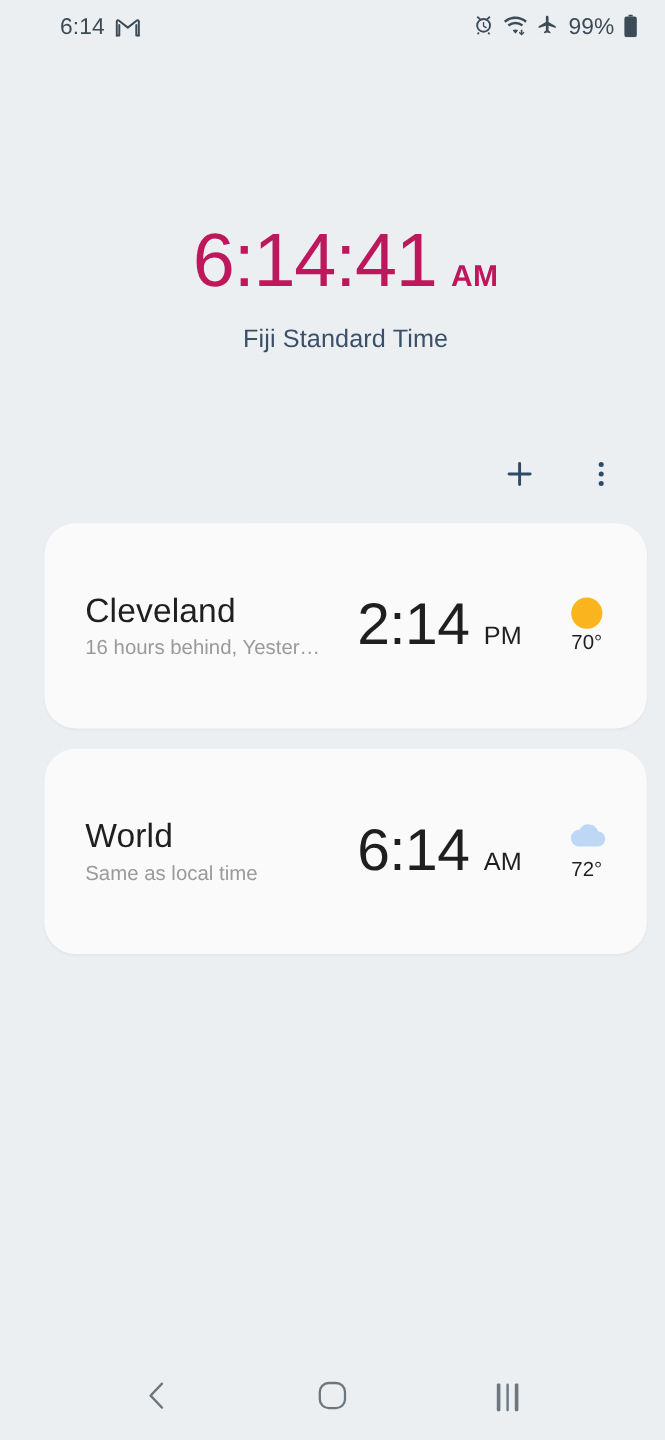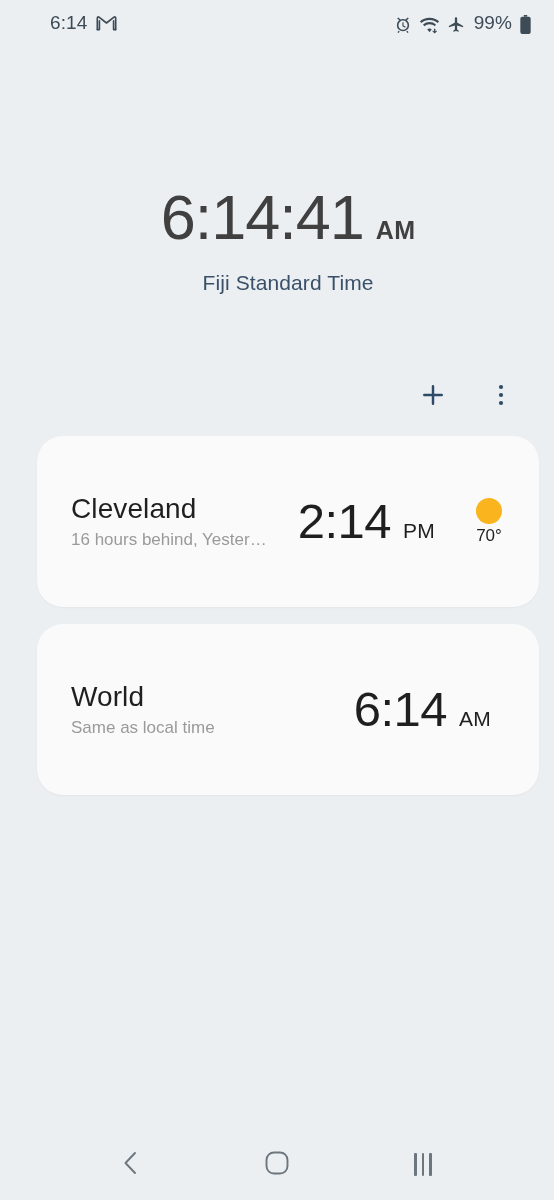--- a/index.html
+++ b/index.html
@@ -41,21 +41,21 @@
     align-items: center;
     gap: 9px;
   }
   .status-time {
     font-size: 19px;
     color: #3d4b56;
     letter-spacing: .1px;
   }
   .status-right {
     display: flex;
-    align-items: flex-end;
+    align-items: flex-start;
     gap: 7px;
   }
   .status-pct {
     font-size: 19px;
     color: #3d4b56;
     margin-left: 2px;
     letter-spacing: .1px;
   }
   .sicon { display: block; }
 
@@ -63,21 +63,21 @@
   .hero {
     flex: 0 0 auto;
     padding-top: 140px;
     text-align: center;
   }
   .hero-time {
     display: flex;
     align-items: baseline;
     justify-content: center;
     gap: 12px;
-    color: #404040;
+    color: #be185d;
   }
   .hero-hm {
     font-size: 63px;
     font-weight: 400;
     letter-spacing: -1px;
     line-height: 1;
   }
   .hero-ampm {
     font-size: 25px;
     font-weight: 700;
@@ -358,20 +358,28 @@
 
     <div class="city-card">
       <div class="city-info">
         <div class="city-name">World</div>
         <div class="city-sub">Same as local time</div>
       </div>
       <div class="city-time">
         <span class="city-hm">6:14</span>
         <span class="city-ampm">AM</span>
       </div>
+      <div class="city-weather">
+        <span>
+          <svg width="34" height="24" viewBox="0 0 34 24" fill="#bdd7f5">
+            <path d="M10.5 21.5h15.2a6.4 6.4 0 00.6-12.8 8.3 8.3 0 00-15.3-1.2 6 6 0 00-.5 14z"></path>
+          </svg>
+        </span>
+        <span class="weather-temp">72°</span>
+      </div>
     </div>
 
   </div>
 
 
   <div class="navbar">
     <button class="nav-btn">
       <span>
         <svg width="22" height="26" viewBox="0 0 22 26" fill="none" stroke="#6b767f" stroke-width="1.9" stroke-linecap="round" stroke-linejoin="round">
           <path d="M15 3L5.5 13 15 23"></path>

